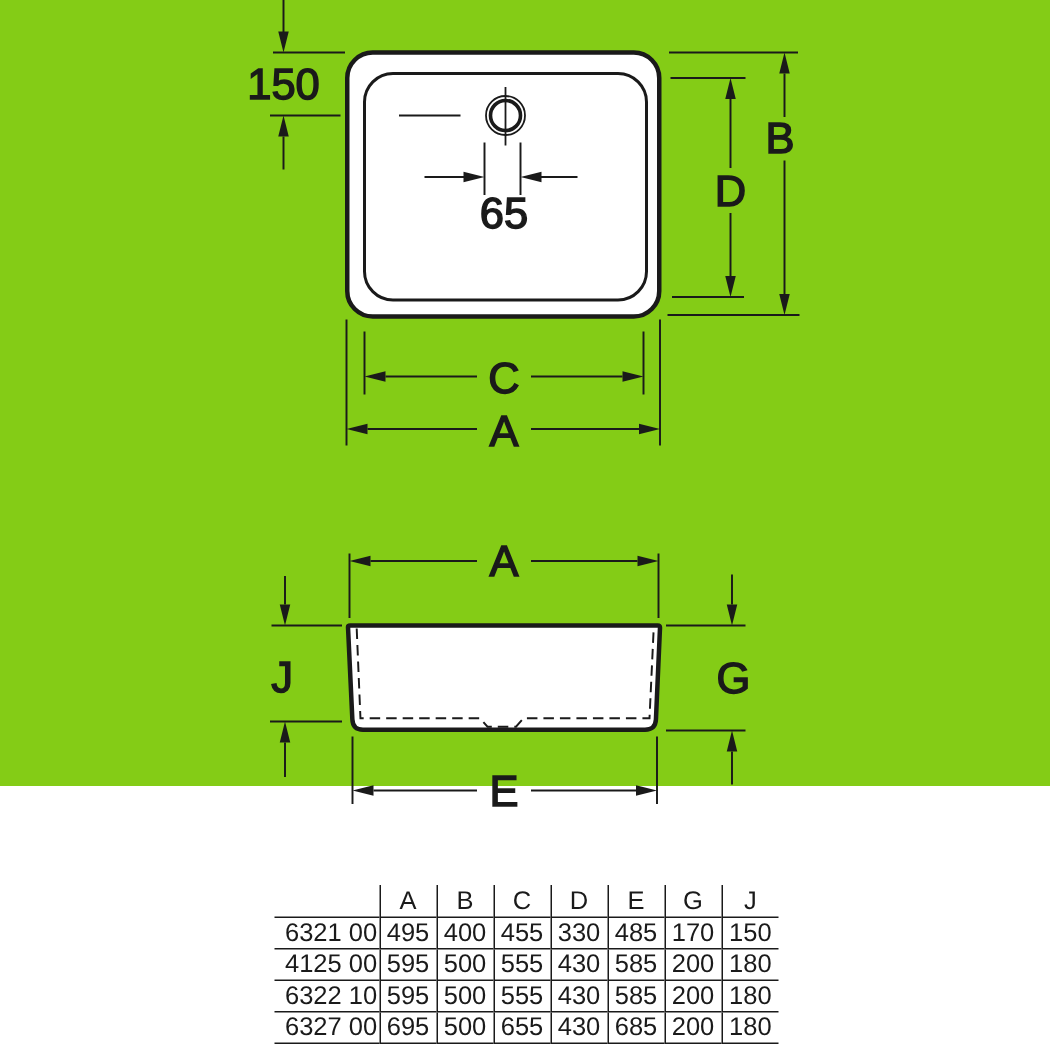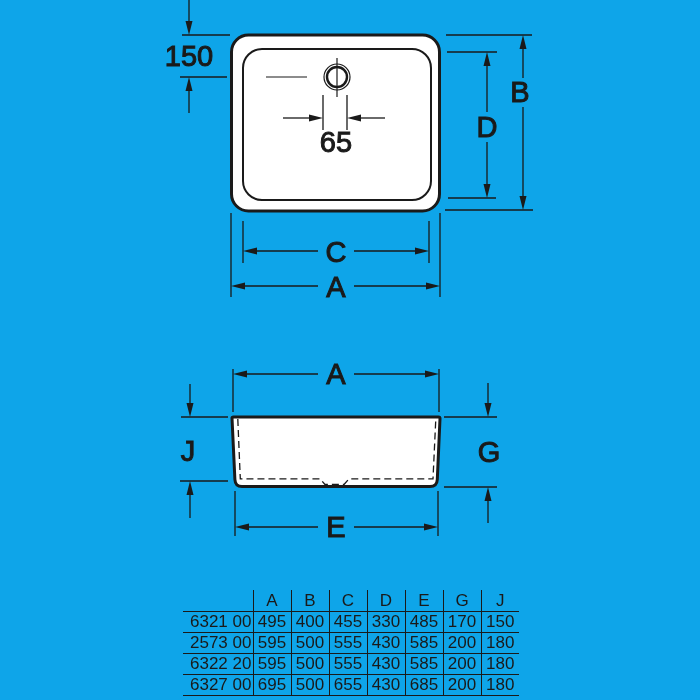--- a/index.html
+++ b/index.html
@@ -1,18 +1,18 @@
 <!DOCTYPE html>
 <html><head>
 <meta charset="utf-8">
 <style>
   html,body{margin:0;padding:0;}
   body{width:700px;height:700px;overflow:hidden;background:#ffffff;
        font-family:"Liberation Sans",sans-serif;}
-  .stage{position:relative;width:700px;height:700px;background:#0ea5e9;}
+  .stage{position:relative;width:700px;height:524px;background:#84cc16;}
   .drawing-svg{position:absolute;left:0;top:0;}
   .dim-text{font-family:"Liberation Sans",sans-serif;font-size:29px;fill:#1a1a1a;
             text-anchor:middle;}
   .spec-table{position:absolute;left:183px;top:590px;border-collapse:collapse;
               font-size:17px;color:#1a1a1a;table-layout:fixed;}
   .spec-table th,.spec-table td{padding:0;font-weight:400;text-align:center;
               white-space:nowrap;}
   .spec-table th{height:21px;vertical-align:bottom;}
   .spec-table td{height:18px;}
   .spec-table thead tr{border-bottom:1.5px solid #1a1a1a;}
@@ -176,31 +176,31 @@
         <td class="model">6321 00</td>
         <td>495</td>
         <td>400</td>
         <td>455</td>
         <td>330</td>
         <td>485</td>
         <td>170</td>
         <td>150</td>
       </tr>
       <tr>
-        <td class="model">2573 00</td>
+        <td class="model">4125 00</td>
         <td>595</td>
         <td>500</td>
         <td>555</td>
         <td>430</td>
         <td>585</td>
         <td>200</td>
         <td>180</td>
       </tr>
       <tr>
-        <td class="model">6322 20</td>
+        <td class="model">6322 10</td>
         <td>595</td>
         <td>500</td>
         <td>555</td>
         <td>430</td>
         <td>585</td>
         <td>200</td>
         <td>180</td>
       </tr>
       <tr>
         <td class="model">6327 00</td>

